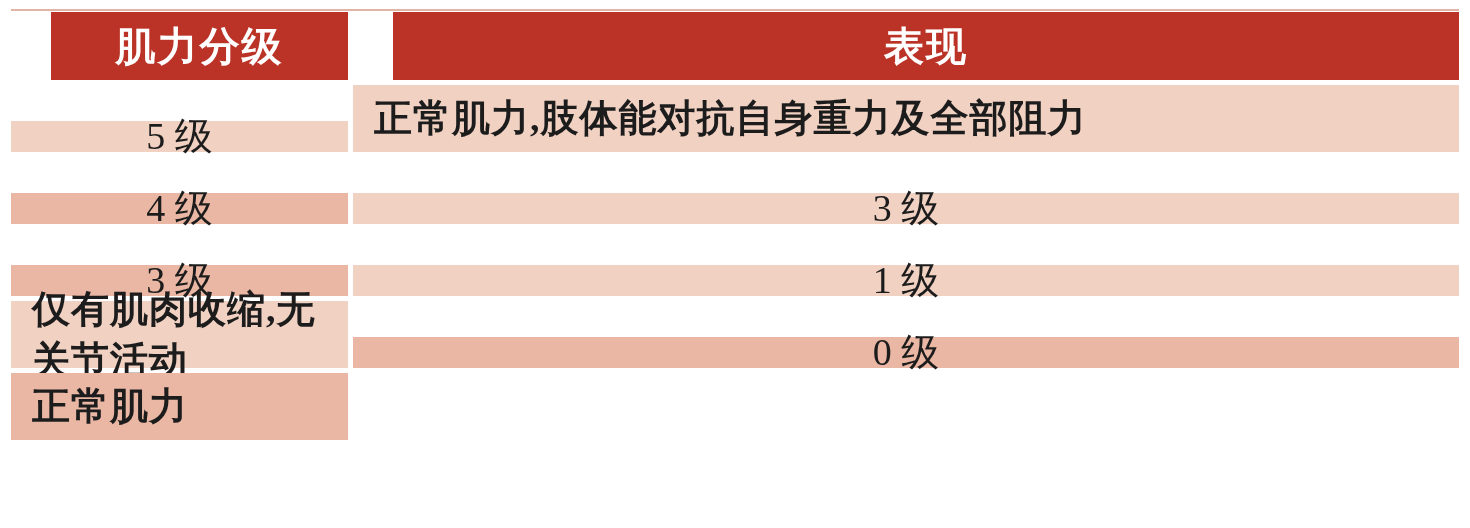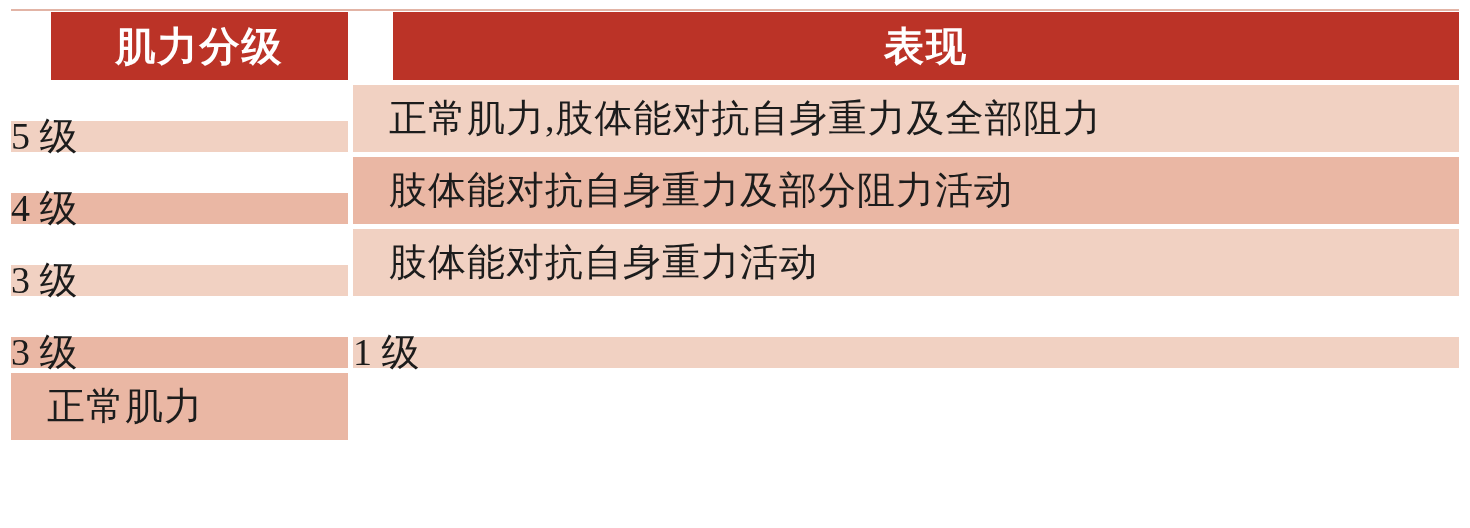--- a/index.html
+++ b/index.html
@@ -53,29 +53,31 @@
     background: var(--header-bg);
     color: var(--header-text);
     font-family: "Liberation Sans", "DejaVu Sans", sans-serif;
     font-weight: 700;
     font-size: 40px;
     justify-content: center;
     letter-spacing: 2px;
     margin-left: 40px;
   }
   .grade-cell {
+    justify-content: center;
     font-size: 38px;
     color: var(--body-text);
     margin-top: 36px;
   }
   .desc-cell {
-    padding-left: 36px;
+    padding-left: 21px;
     font-size: 38px;
     color: var(--body-text);
     letter-spacing: 1px;
+    font-weight: bold;
   }
   .row-light { background: var(--row-light); }
   .row-dark  { background: var(--row-dark); }
 </style>
 </head>
 <body>
 
 <div class="page">
   <div class="top-hairline"></div>
 
@@ -91,37 +93,37 @@
     <div class="cell grade-cell row-light">
       <span>5 级</span>
     </div>
     <div class="cell desc-cell row-light">
       <span>正常肌力,肢体能对抗自身重力及全部阻力</span>
     </div>
 
     <div class="cell grade-cell row-dark">
       <span>4 级</span>
     </div>
-    <div class="cell desc-cell row-dark">
-      <span>肢体能对抗自身重力及部分阻力活动</span>
-    </div>
 
     <div class="cell grade-cell row-light">
       <span>3 级</span>
-    </div>
-    <div class="cell desc-cell row-light">
-      <span>肢体能对抗自身重力活动</span>
     </div>
 
     <div class="cell grade-cell row-dark">
       <span>3 级</span>
     </div>
 
     <div class="cell grade-cell row-light">
       <span>1 级</span>
     </div>
+    <div class="cell desc-cell row-light">
+      <span>仅有肌肉收缩,无关节活动</span>
+    </div>
 
+    <div class="cell grade-cell row-dark">
+      <span>0 级</span>
+    </div>
     <div class="cell desc-cell row-dark">
       <span>正常肌力</span>
     </div>
 
   </div>
 </div>
 
 </body></html>

